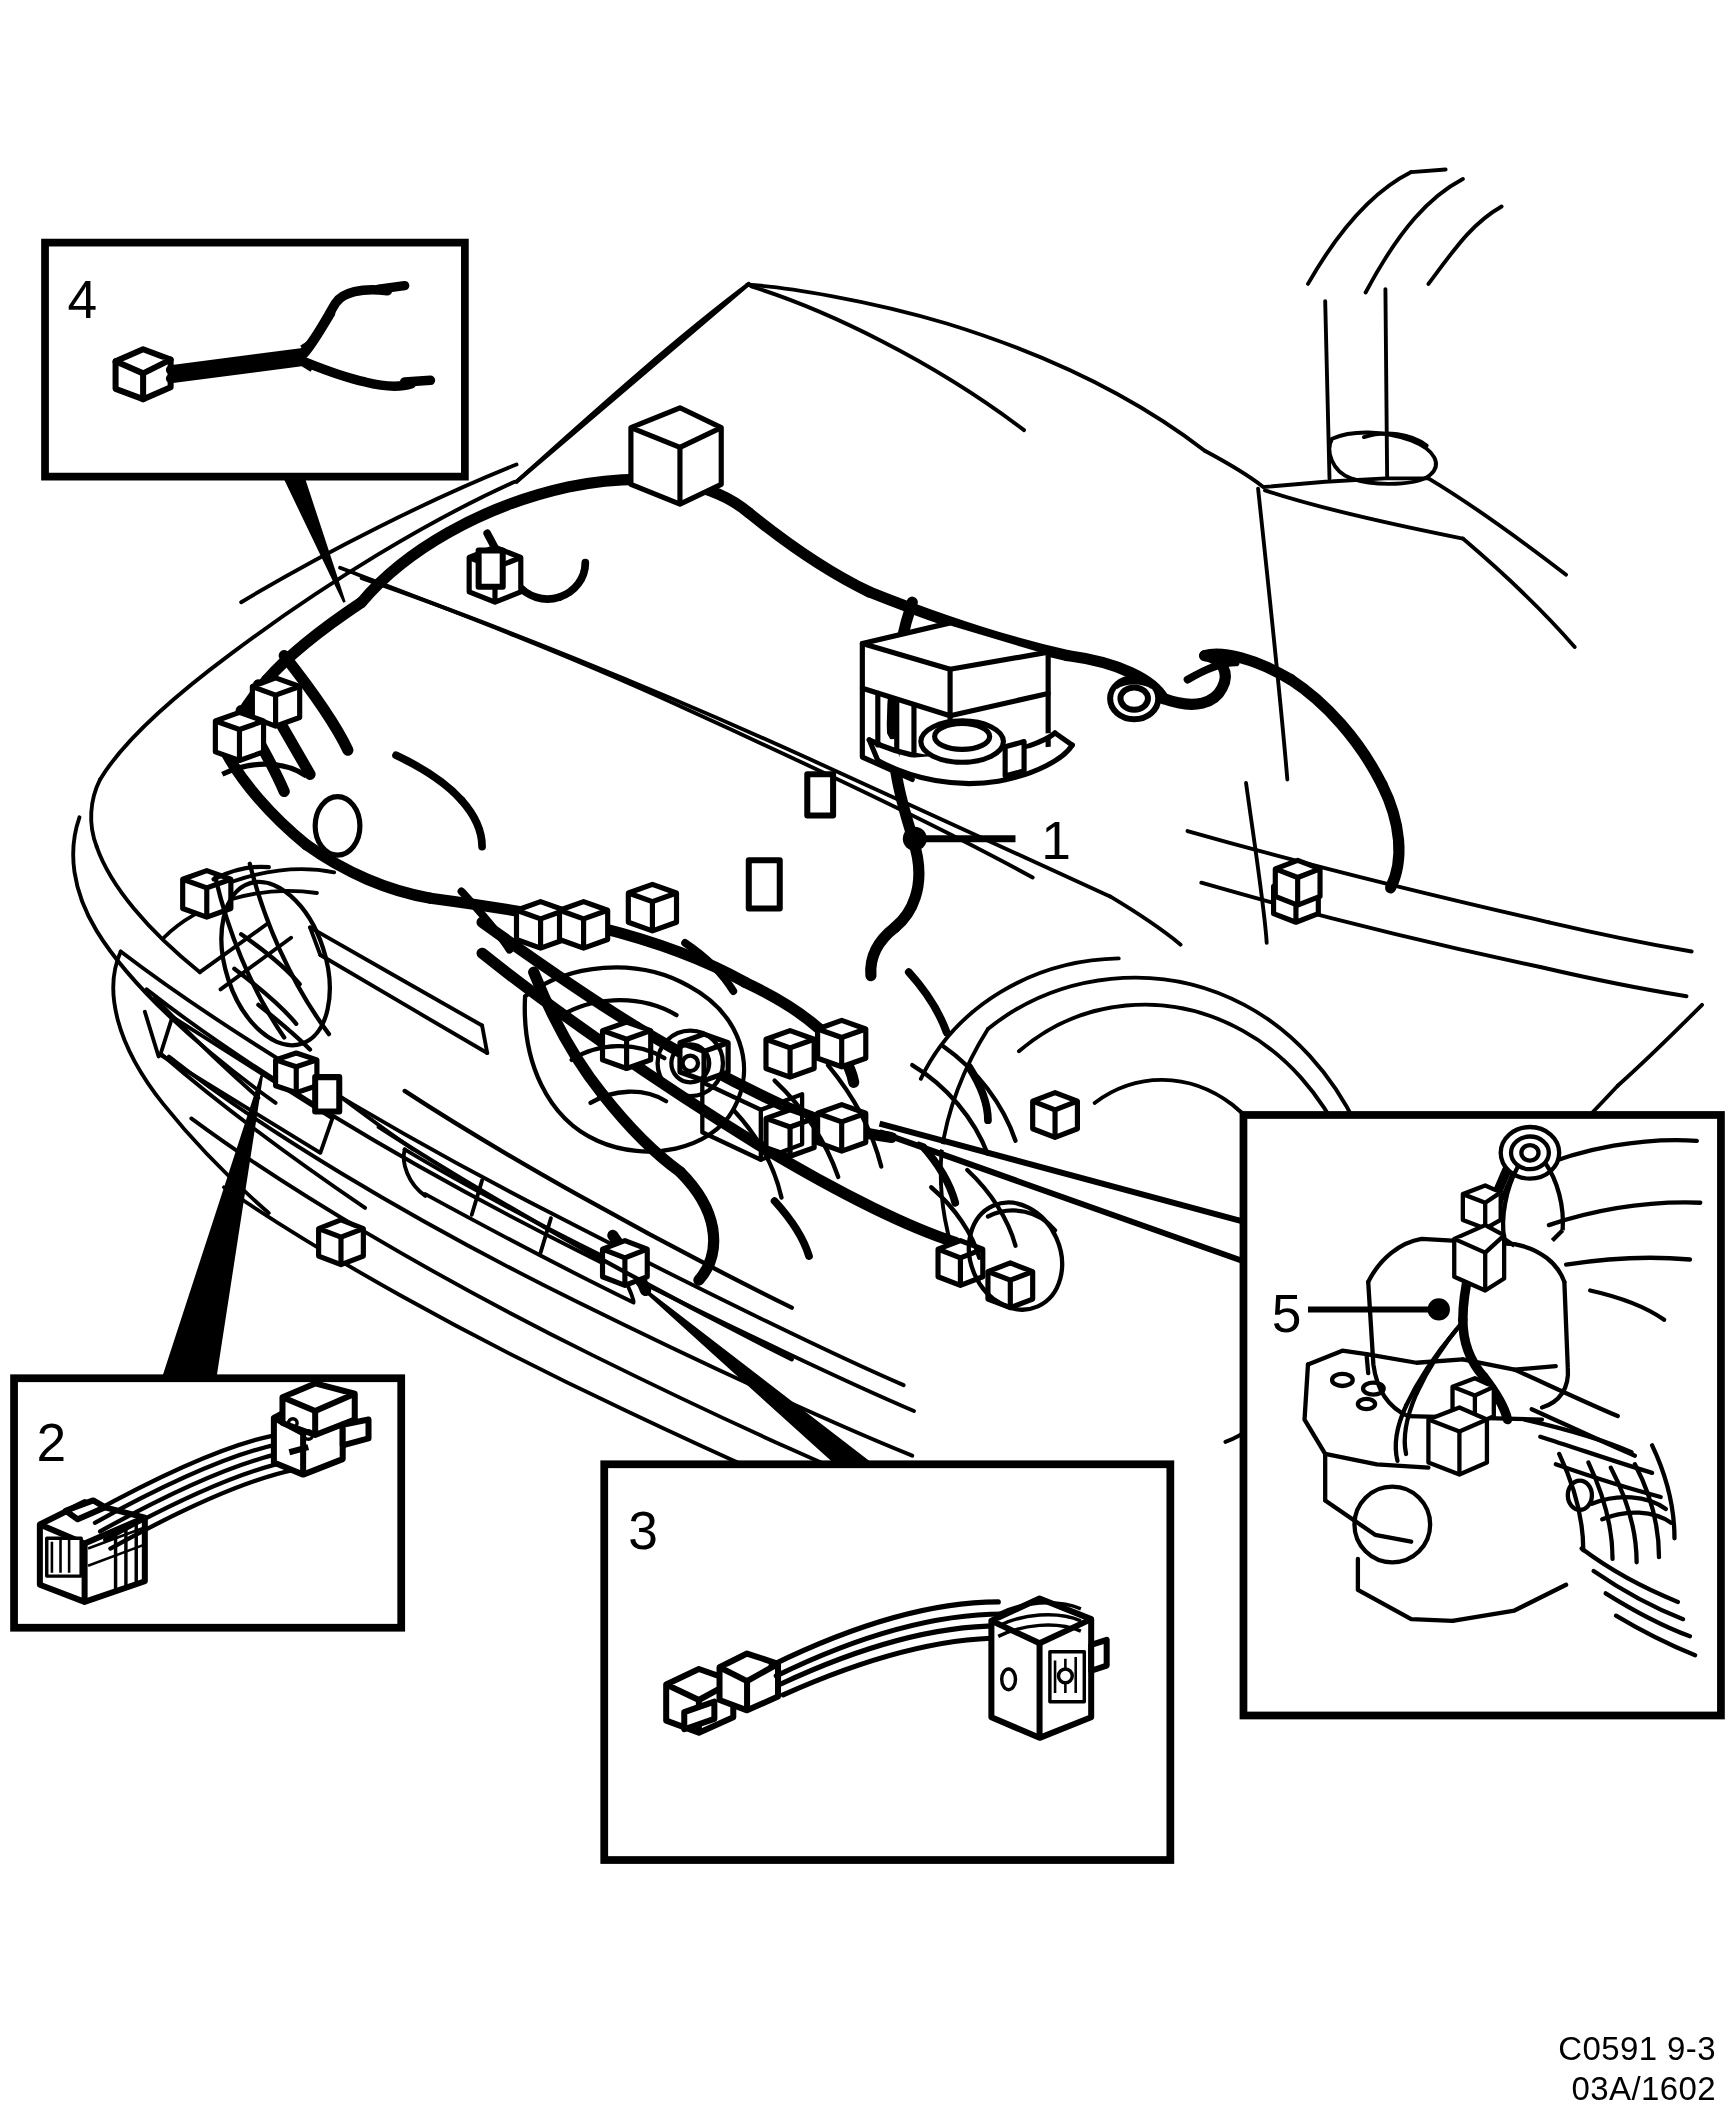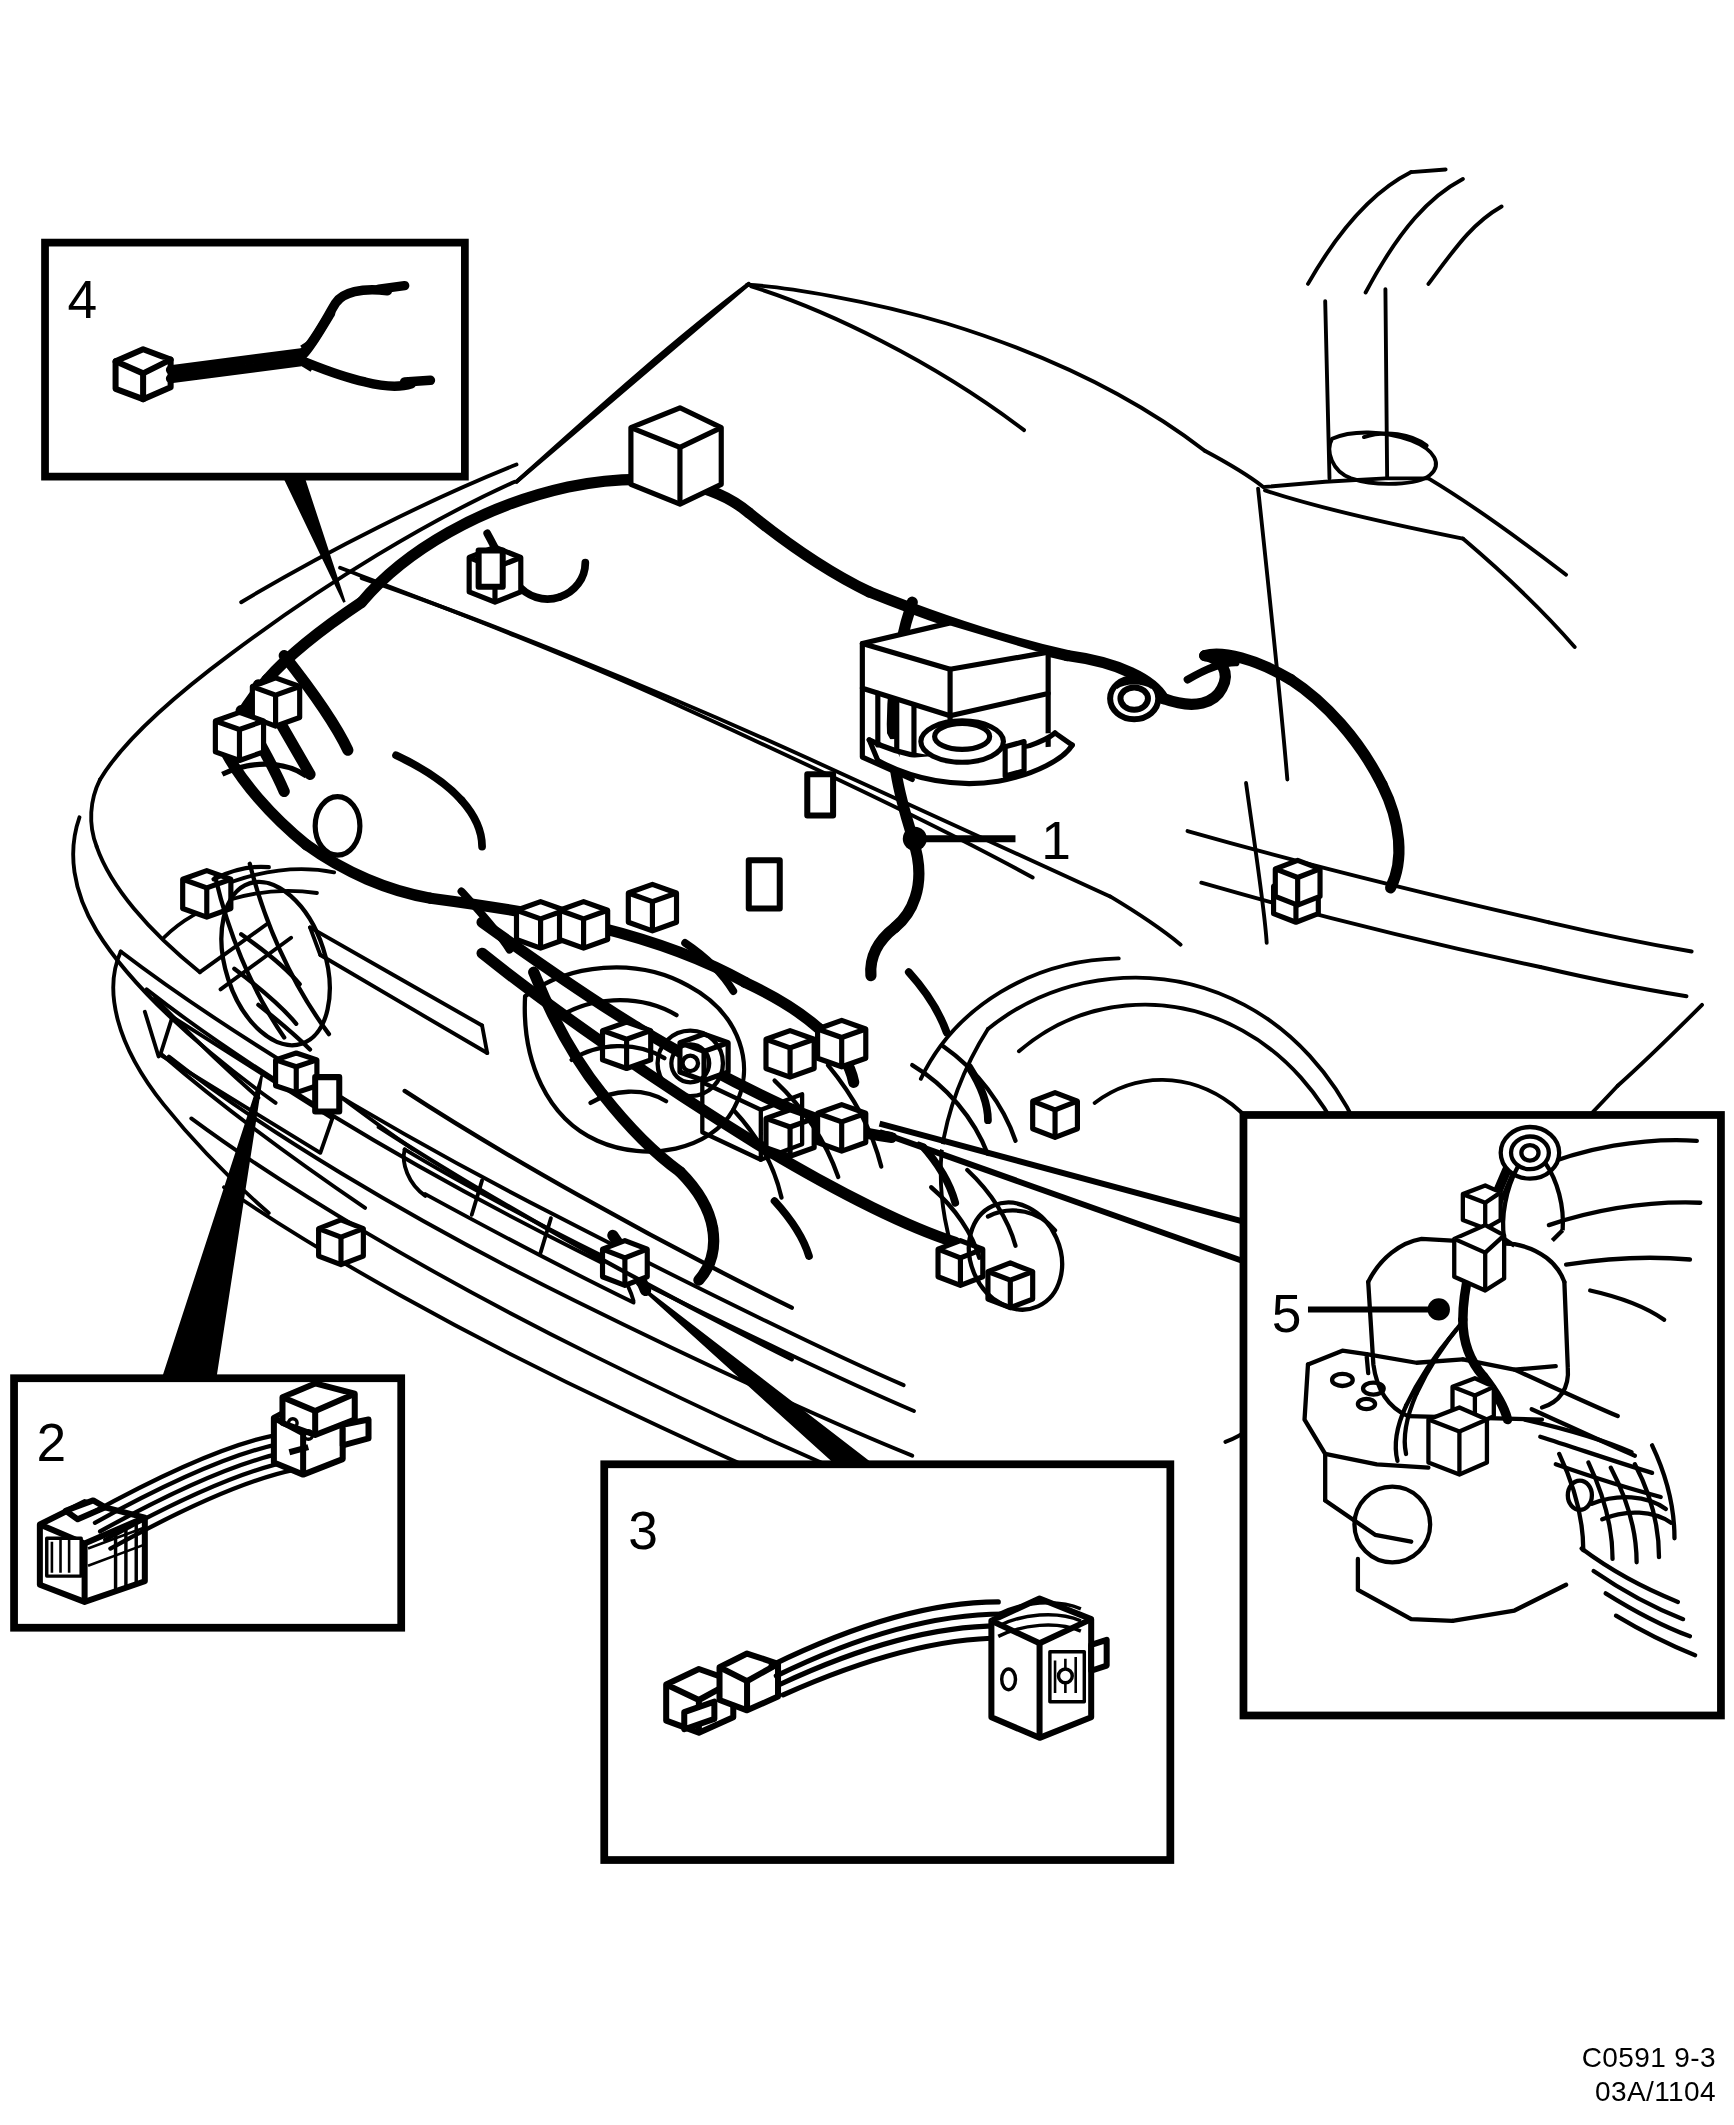--- a/index.html
+++ b/index.html
@@ -26,21 +26,21 @@
     width: 1735px;
     height: 2125px;
     display: block;
   }
   .caption-block {
     position: absolute;
     right: 19px;
     bottom: 15.5px;
     text-align: right;
     line-height: 1.22;
-    font-size: 28px;
+    font-size: 33px;
     letter-spacing: 0.4px;
     color: #000;
     font-family: "Liberation Sans", sans-serif;
   }
   .caption-line { display: block; white-space: pre; }
   .cal-num {
     font-family: "Liberation Sans", sans-serif;
     font-size: 62px;
     fill: #000;
   }
@@ -636,17 +636,17 @@
         <path d="M1660 1650 L 1696 1636 L 1728 1650 L 1728 1700 L 1696 1714 L 1660 1700 Z"></path>
         <path d="M1660 1650 L 1696 1664 L 1728 1650"></path>
         <path d="M1696 1664 L 1696 1714"></path>
       </g>
     </g>
 
   </svg>
 
   <div class="caption-block">
     <span class="caption-line">C0591 9-3</span>
-    <span class="caption-line">03A/1104</span>
+    <span class="caption-line">03A/1602</span>
   </div>
 
 </div>
 
 
 </body></html>

